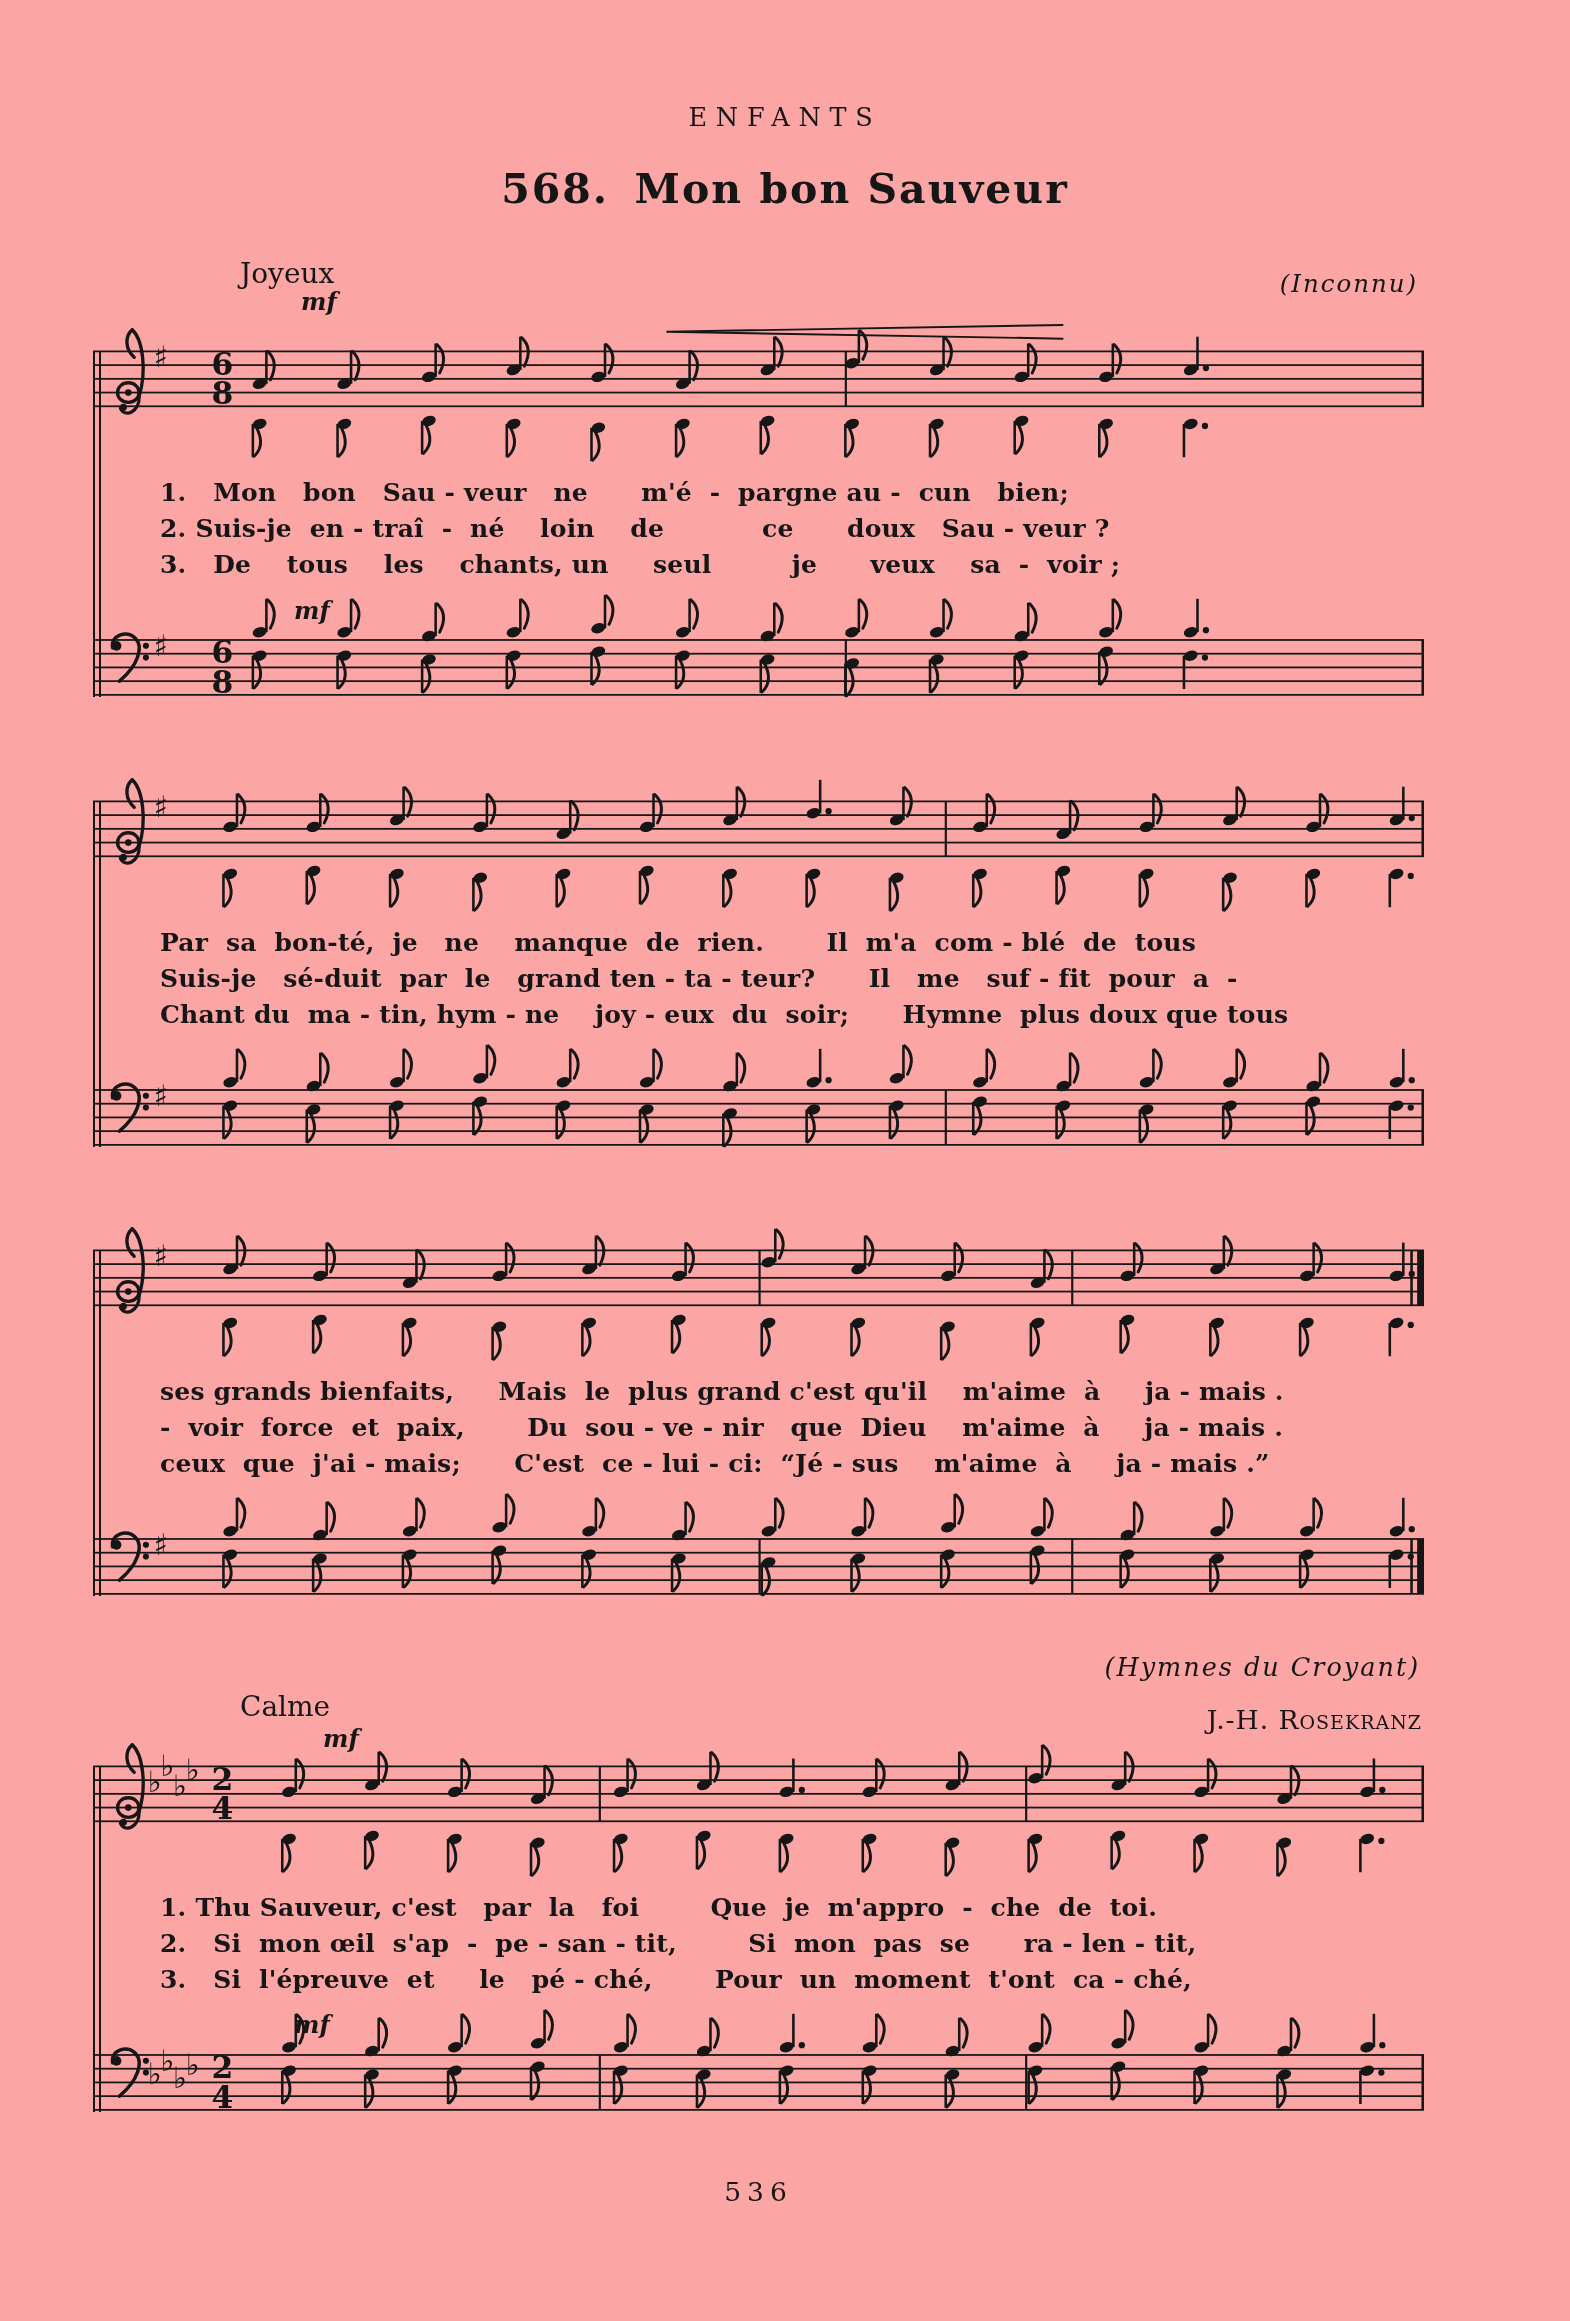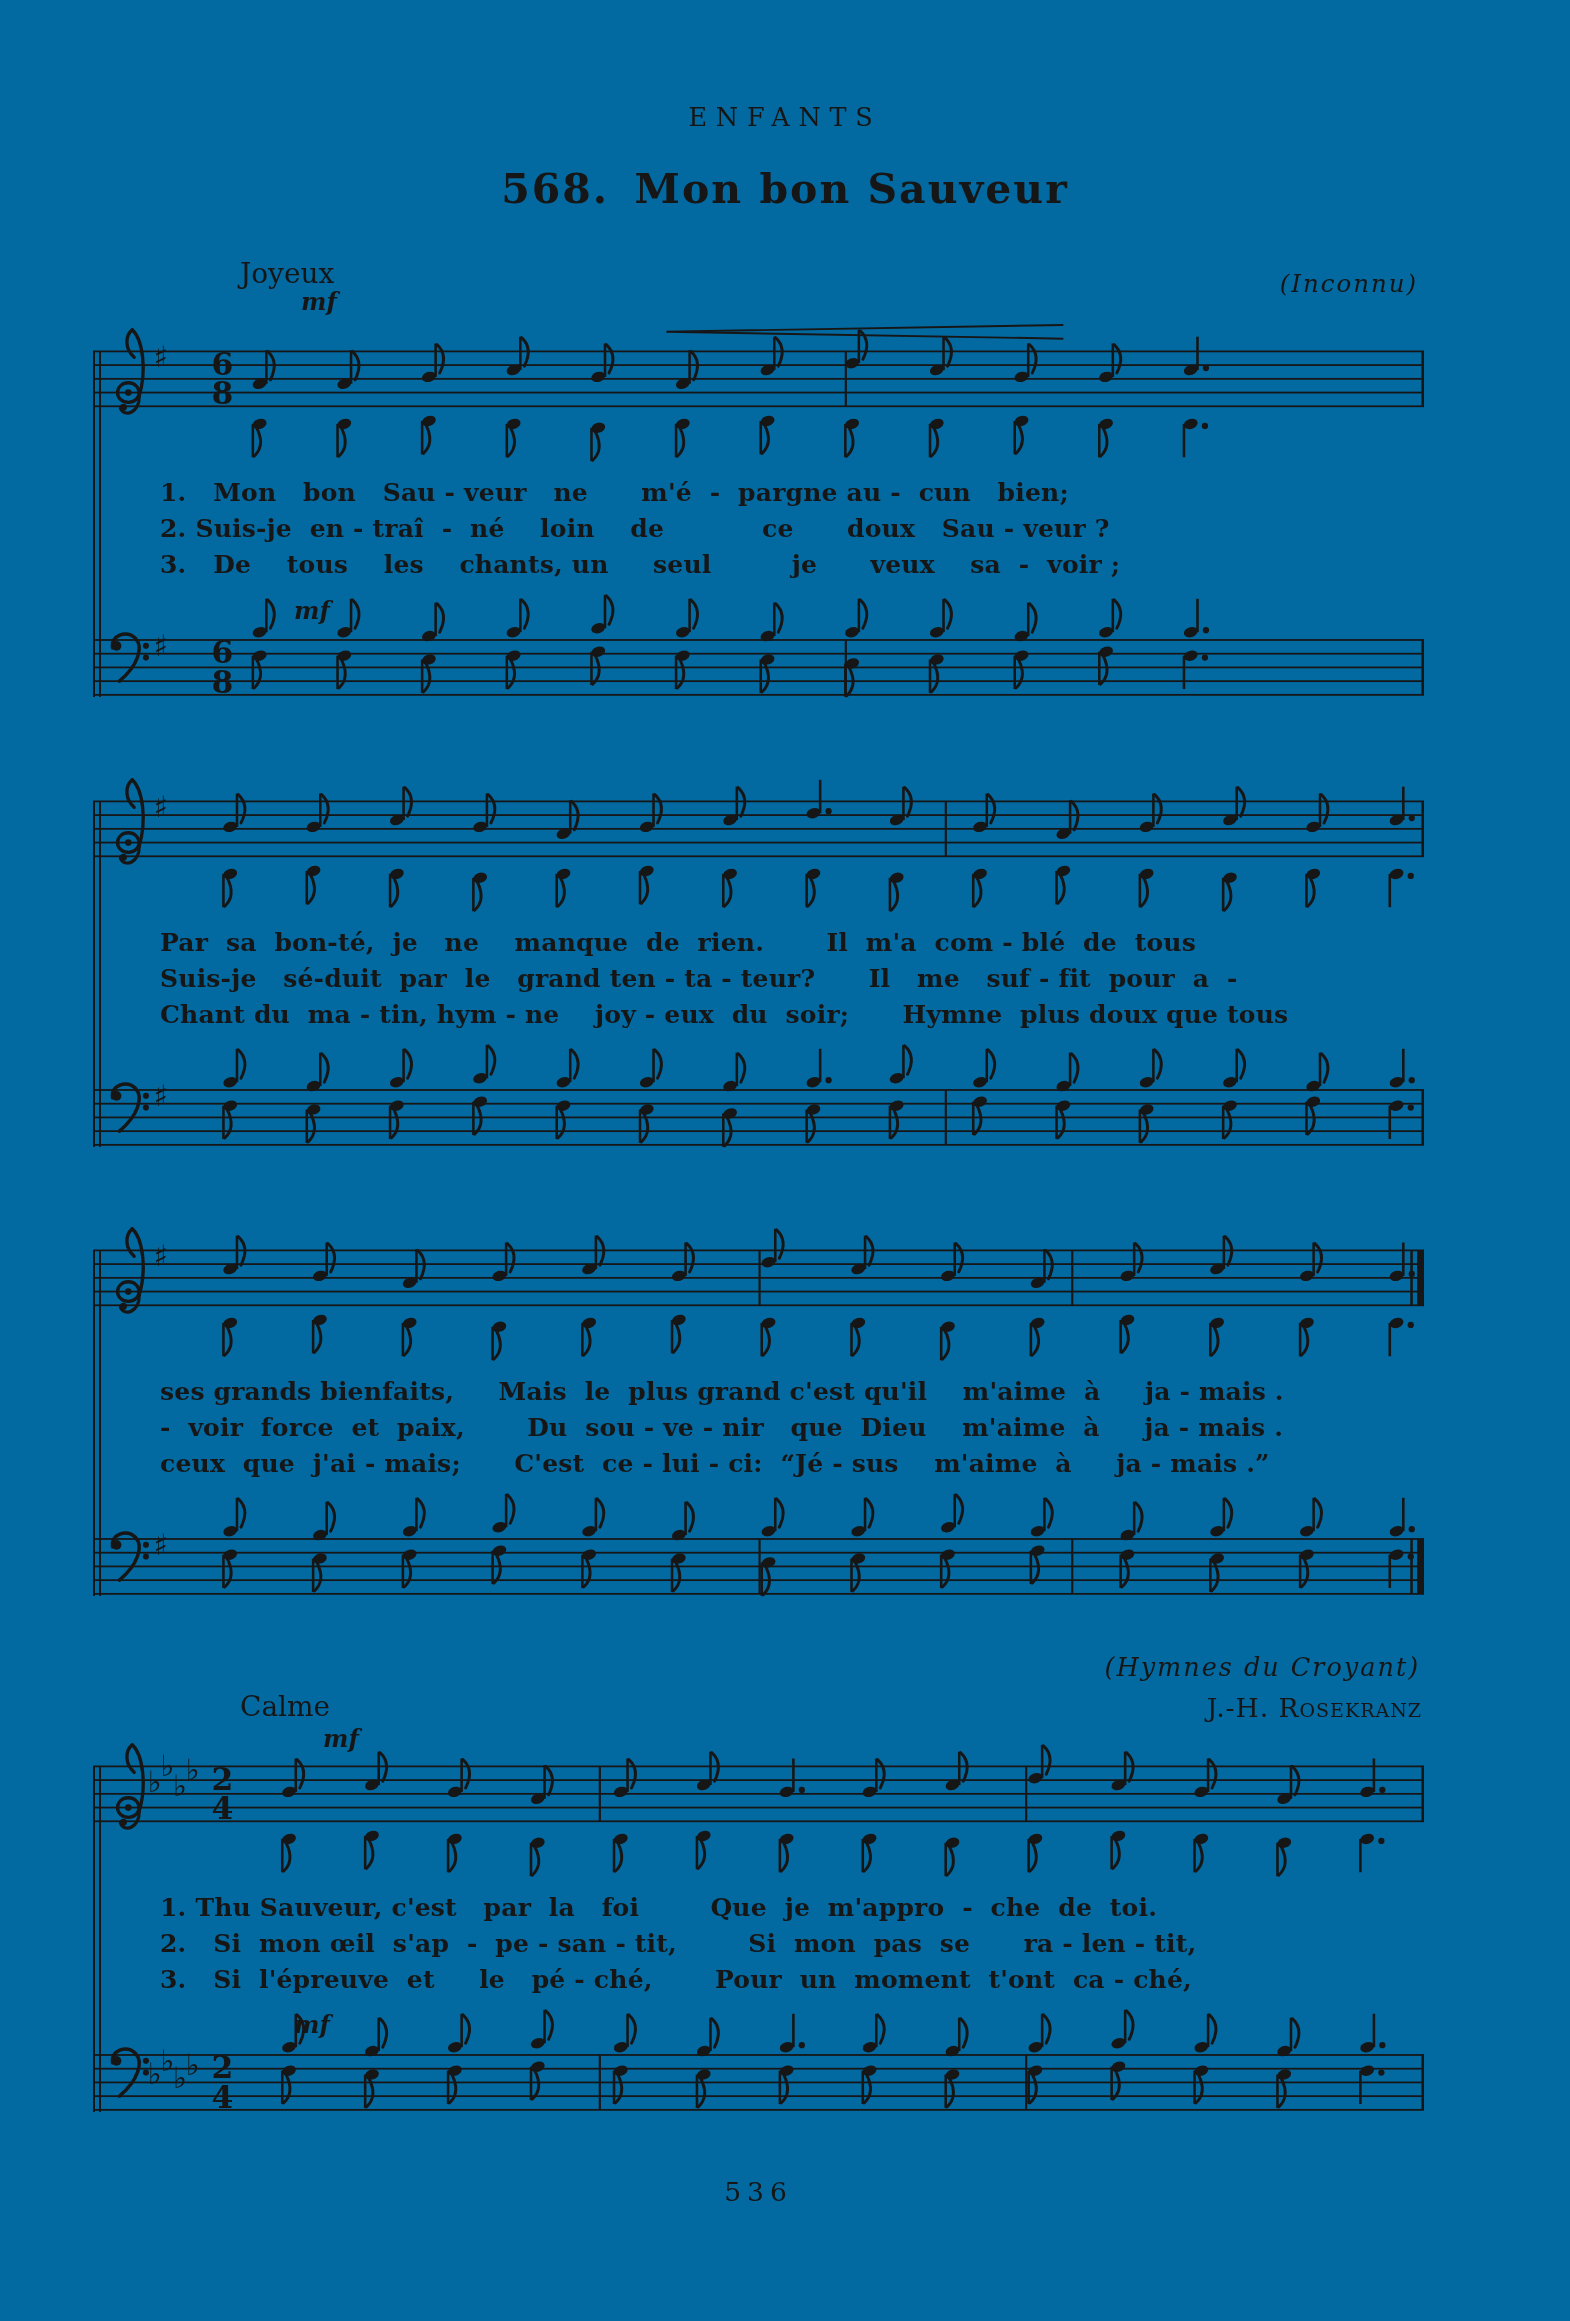--- a/index.html
+++ b/index.html
@@ -1,17 +1,17 @@
 <!DOCTYPE html>
 <html><head>
 <meta charset="utf-8">
 <style>
   html,body{margin:0;padding:0;background:#e8e6e0;}
   .page{
-    width:1570px;height:2322px;margin:0 auto;background:#0369a1;color:#161616;
+    width:1570px;height:2322px;margin:0 auto;background:#fca5a5;color:#161616;
     position:relative;overflow:hidden;font-family:"DejaVu Serif",serif;
   }
   .running{padding-top:102px;text-align:center;font-size:25.5px;letter-spacing:8.8px;font-weight:500;}
   .hymn-title{margin:33px 0 0 0;text-align:center;font-size:41px;font-weight:bold;letter-spacing:2px;font-family:"DejaVu Serif",serif;}
   .hymn-title .num{margin-right:25.5px;}
   .content{width:1331px;margin-left:93px;position:relative;}
   .sys{position:relative;}
   .sys1{margin-top:25.5px;}
   .sysn{margin-top:23.5px;}
   .labels{position:relative;height:55px;margin-top:48px;}
@@ -22,21 +22,21 @@
   .slot{position:relative;line-height:0;}
   .slot .dyn-b{position:absolute;left:201px;top:13.7px;line-height:1;}
   .slot .dyn-t{position:absolute;left:230px;top:-3.9px;line-height:1;}
   .lyrics{padding-left:67px;margin:0;}
   .lyr{font-size:25px;font-weight:600;white-space:pre;line-height:36px;letter-spacing:0.2px;}
   .slot.bass{margin-top:2px;}
   .sysbar{position:absolute;left:0;width:3.9px;border-left:2.4px solid #161616;border-right:2.4px solid #161616;}
   .attr-bottom{text-align:right;font-style:italic;font-size:25.5px;margin-top:11px;padding-right:3.9px;letter-spacing:2px;}
   .labels2{position:relative;height:41px;margin-top:7.8px;}
   .labels2 .tempo2{position:absolute;left:147px;top:0;font-size:28px;}
-  .labels2 .composer{position:absolute;right:2px;top:2px;font-variant:small-caps;font-size:26.5px;letter-spacing:1px;}
+  .labels2 .composer{position:absolute;right:2px;top:14px;font-variant:small-caps;font-size:26.5px;letter-spacing:1px;}
   .pagenum{text-align:center;font-size:26.5px;letter-spacing:5.9px;margin-top:19.6px;}
   svg.staff-svg{display:block;fill:#161616;}
   svg.staff-svg text.acc{font-family:"DejaVu Sans",sans-serif;font-size:30px;}
   svg.staff-svg text.ts{font-family:"DejaVu Serif",serif;font-size:32px;font-weight:bold;text-anchor:middle;}
 </style>
 </head>
 <body>
 
 <svg width="0" height="0" style="position:absolute" aria-hidden="true">
   <defs>

